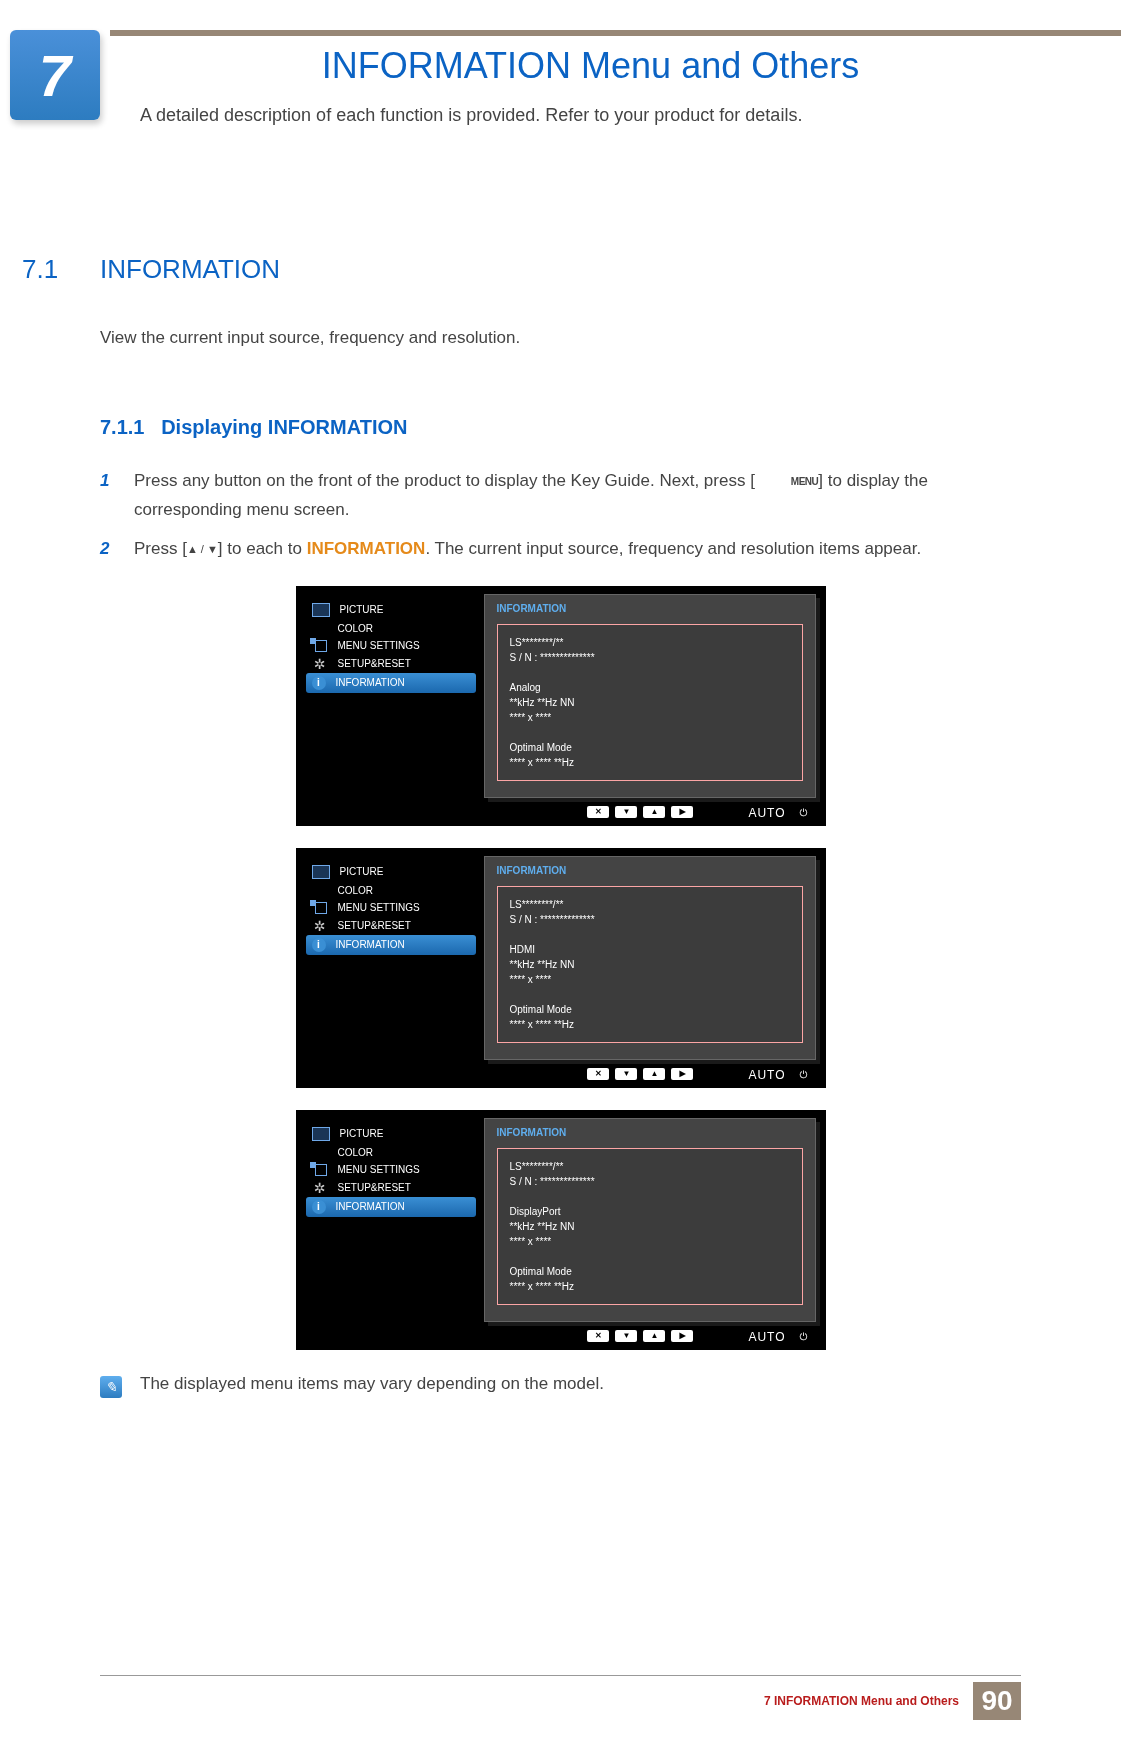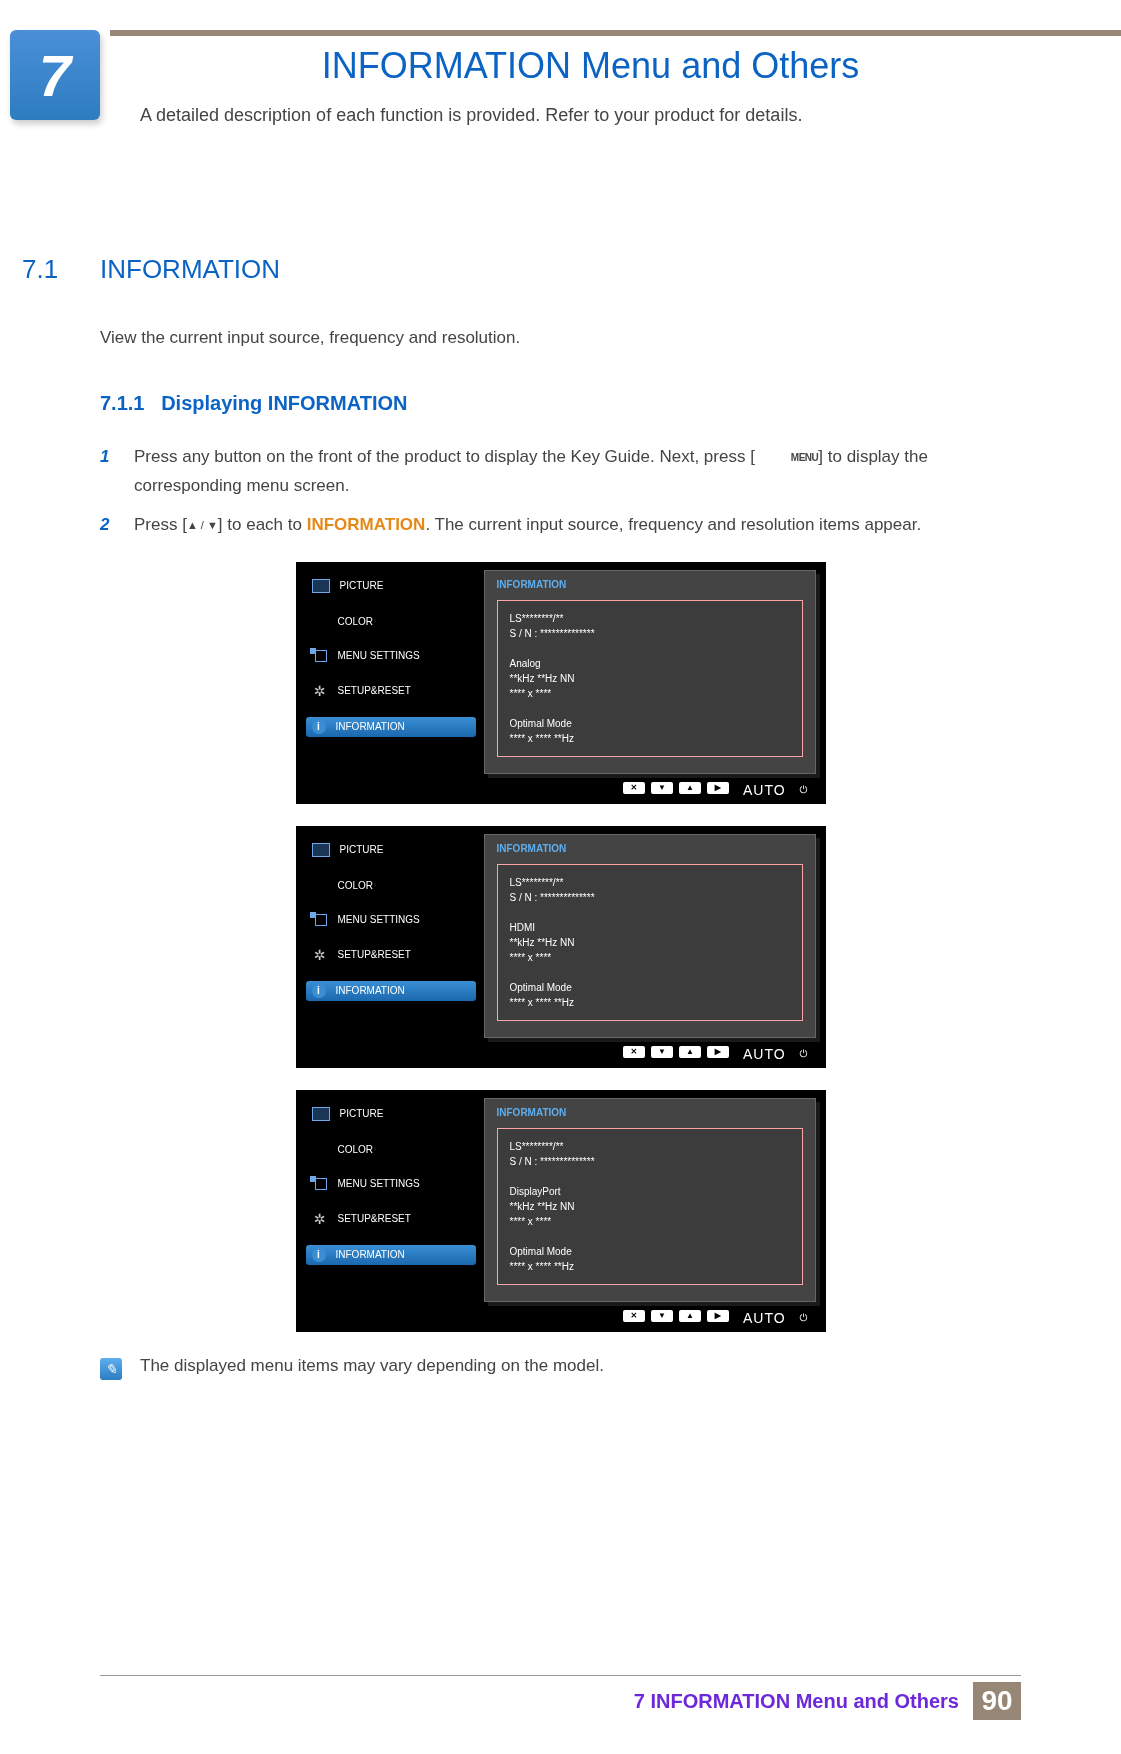--- a/index.html
+++ b/index.html
@@ -84,21 +84,21 @@
     position: absolute;
     top: 328px;
     left: 100px;
     right: 84px;
     color: #444;
     font-size: 17px;
   }
   
   .subsection {
     position: absolute;
-    top: 392px;
+    top: 416px;
     left: 100px;
     right: 100px;
   }
   .subsection-title {
     color: #0b63c4;
     font-size: 20px;
     font-weight: bold;
     margin-bottom: 28px;
   }
   .step {
@@ -146,21 +146,21 @@
     padding-bottom: 4px;
   }
   .osd-inner {
     display: flex;
     padding: 8px 10px 4px 10px;
   }
   .osd-sidebar {
     width: 170px;
     display: flex;
     flex-direction: column;
-    gap: 17px;
+    gap: 0;
     padding-top: 6px;
     font-size: 10px;
     color: #fff;
   }
   .osd-item {
     display: flex;
     align-items: center;
     gap: 10px;
     padding: 3px 6px;
   }
@@ -228,25 +228,26 @@
     height: 12px;
     border-radius: 2px;
     display: flex;
     align-items: center;
     justify-content: center;
     font-size: 8px;
     font-weight: bold;
   }
   .nav-auto {
     color: #fff;
-    font-size: 14px;
+    font-size: 12px;
     padding: 0 8px;
     display: flex;
     align-items: center;
     letter-spacing: 1px;
+    margin-left: 41px;
   }
   .nav-power { color: #fff; font-size: 10px; display:flex;align-items:center }
 
   
   .note {
     display: flex;
     gap: 18px;
     margin-top: 24px;
     font-size: 17px;
     color: #444;
@@ -279,22 +280,22 @@
   }
   .footer {
     position: absolute;
     bottom: 34px;
     right: 100px;
     display: flex;
     align-items: center;
     gap: 14px;
   }
   .footer-text {
-    color: #6d28d9;
-    font-size: 20px;
+    color: #b91c1c;
+    font-size: 12px;
     font-weight: bold;
   }
   .footer-page {
     background: #978776;
     color: #fff;
     width: 48px;
     height: 38px;
     display: flex;
     align-items: center;
     justify-content: center;

